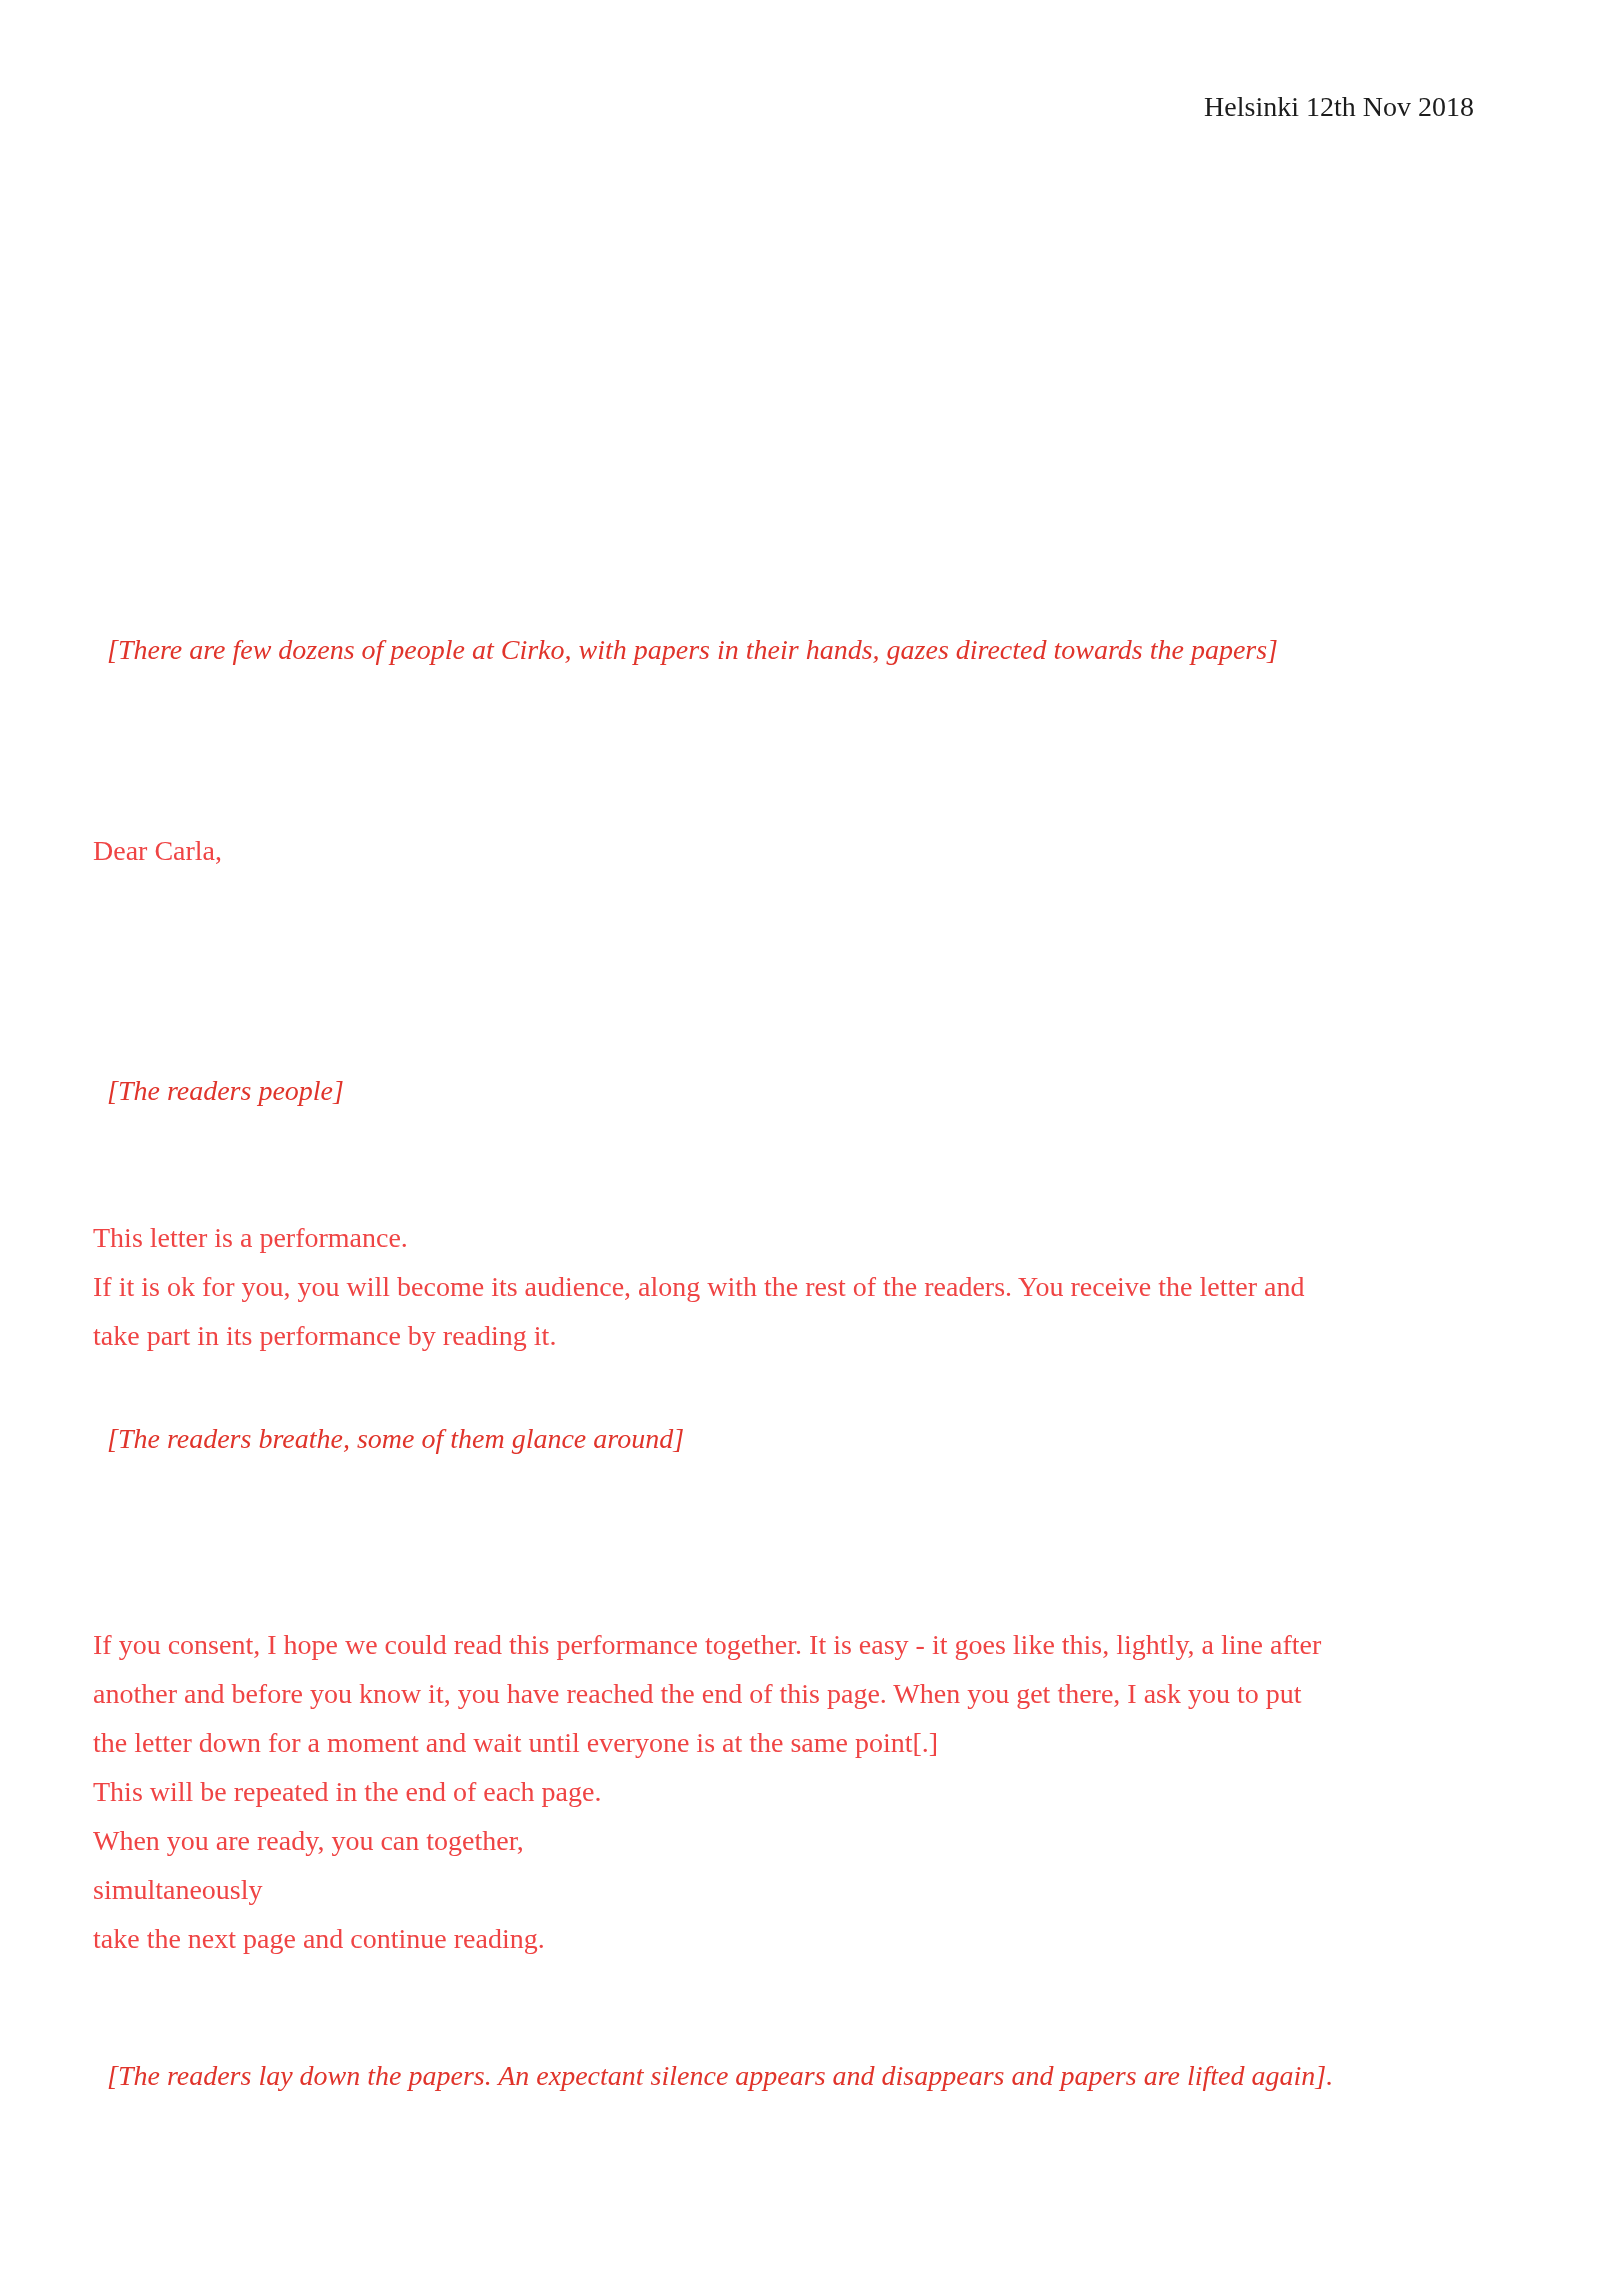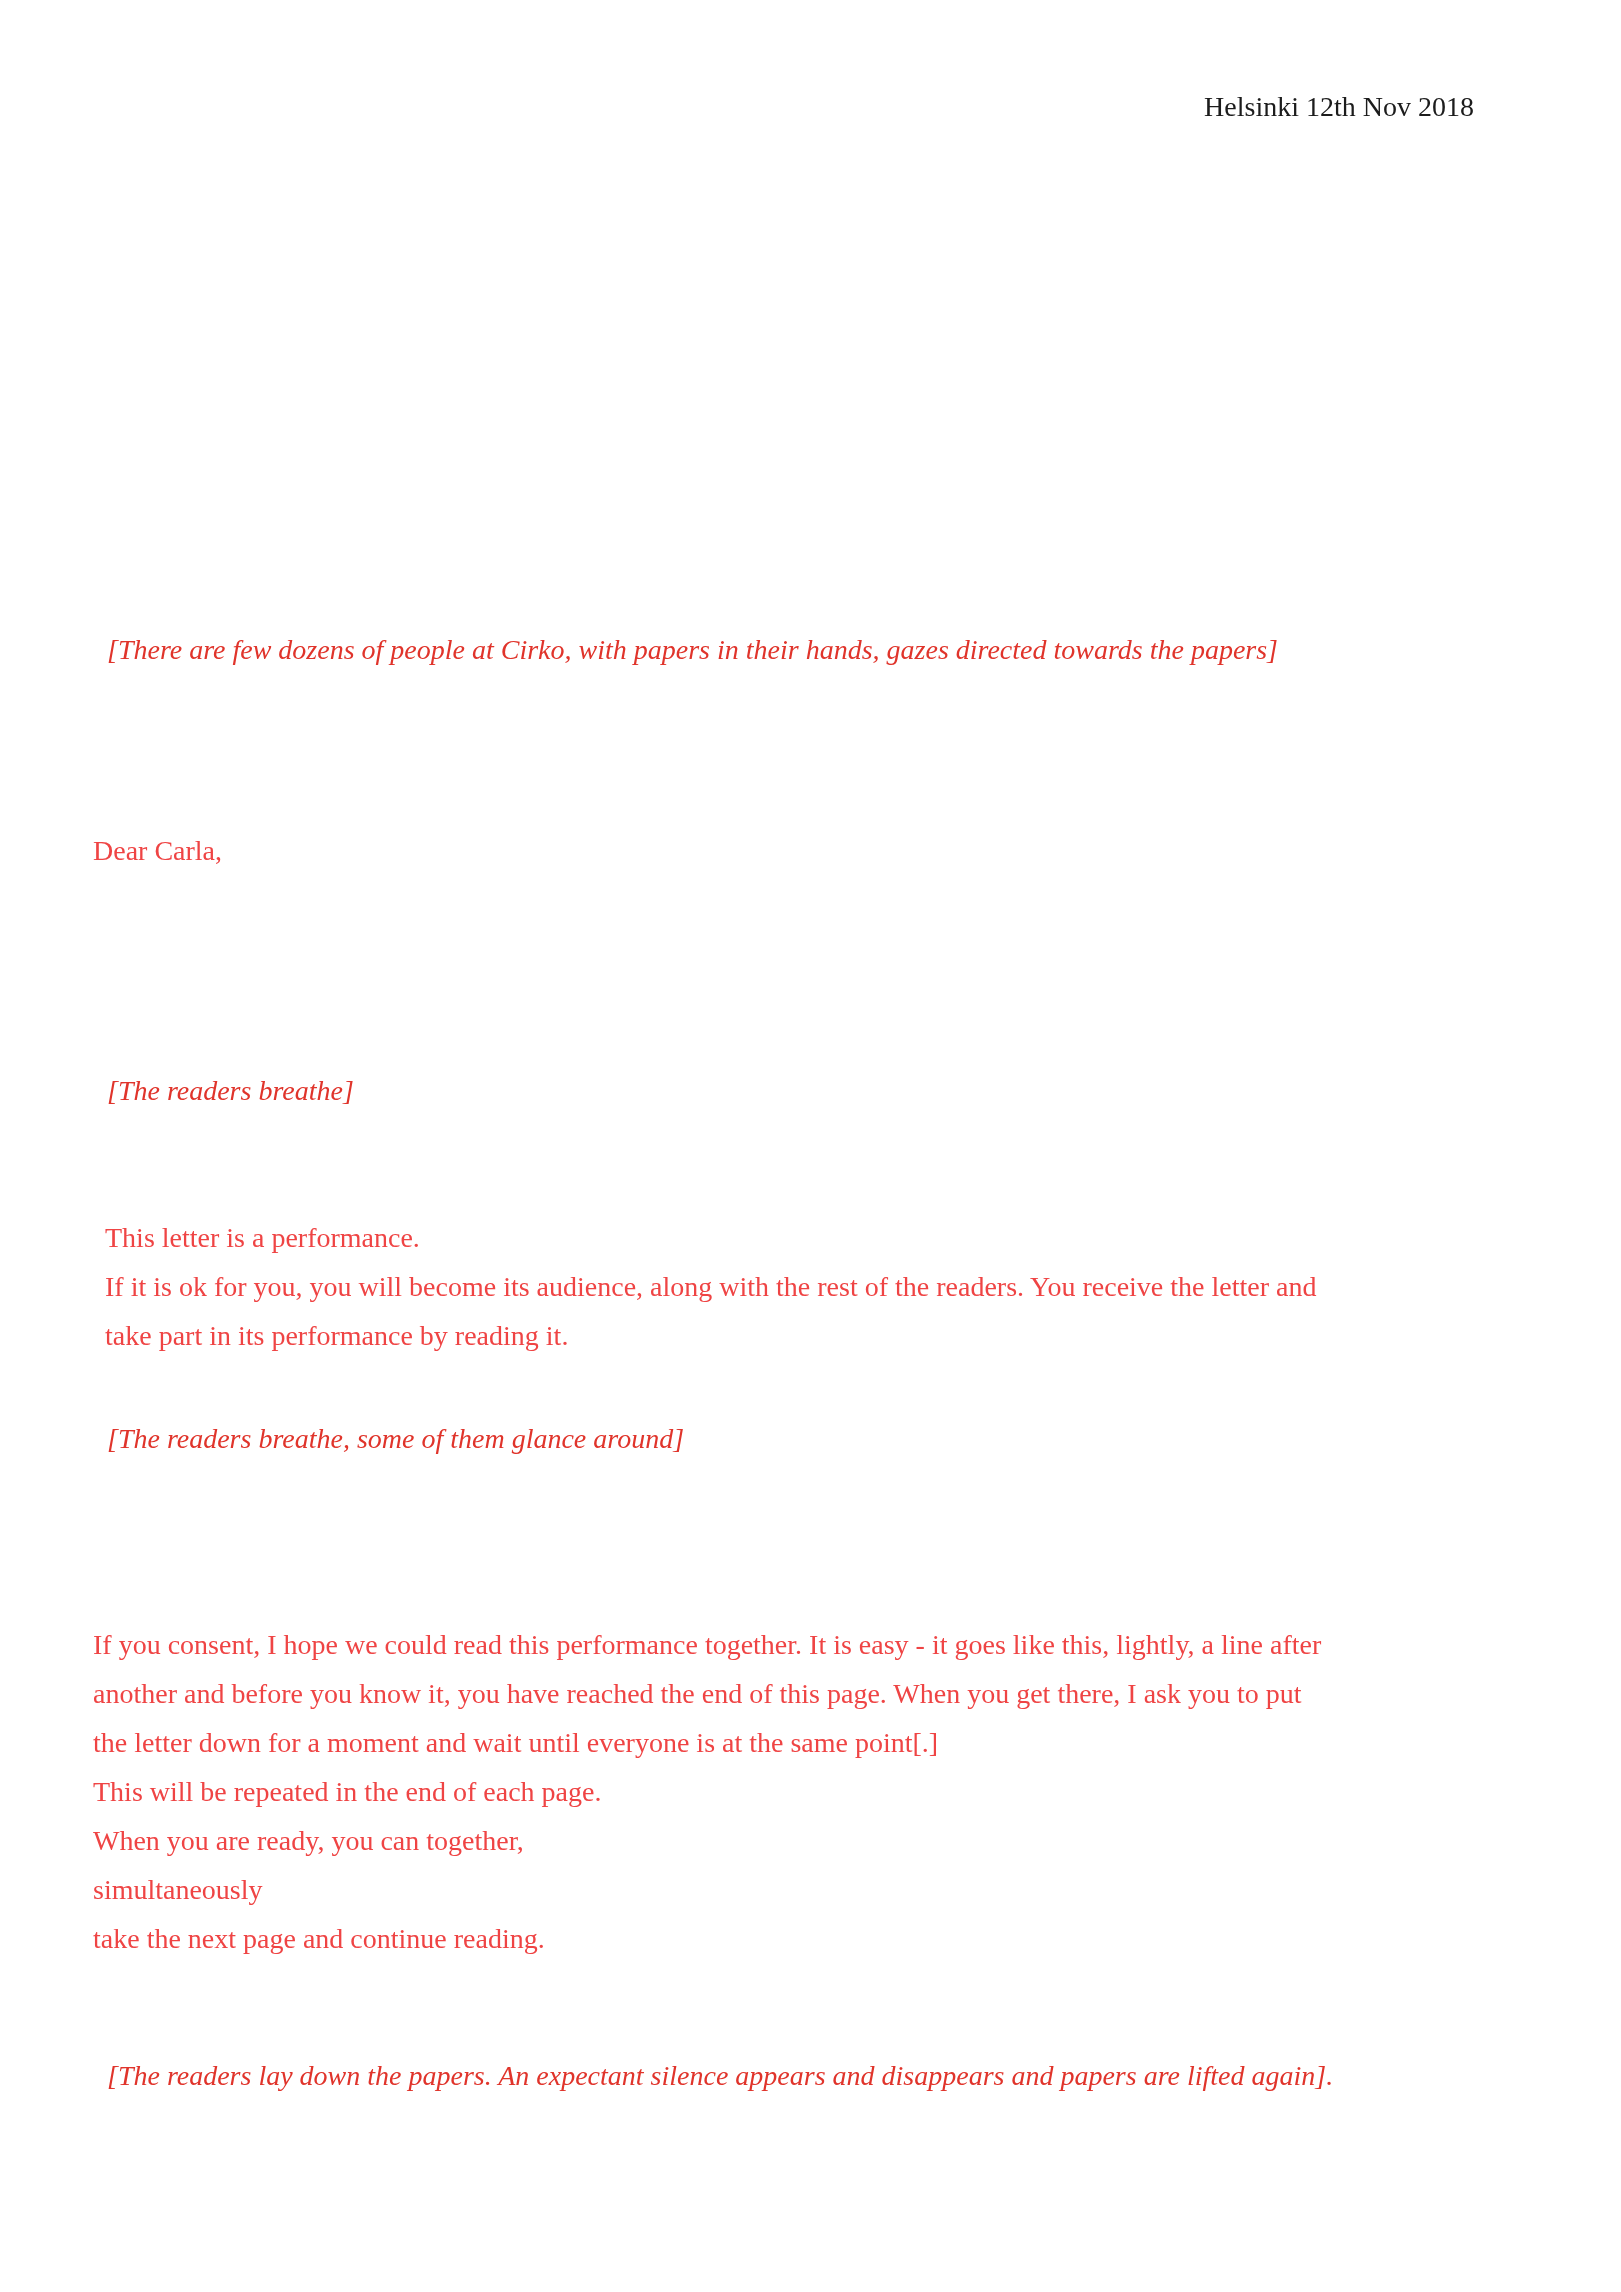--- a/index.html
+++ b/index.html
@@ -43,23 +43,23 @@
 
 <div class="page">
 
   <div class="block date-line" style="top: 82px;">Helsinki 12th Nov 2018</div>
 
   <div class="block stage-direction" style="top: 625px;">[There are few dozens of people at Cirko, with papers in their hands, gazes directed towards the papers]</div>
 
   <div class="block body-text" style="top: 826px;">Dear Carla,</div>
 
 
-  <div class="block stage-direction" style="top: 1066px;">[The readers breathe]</div>
+  <div class="block stage-direction" style="top: 1066px;">[The readers people]</div>
 
-  <div class="block body-text" style="top: 1213px; margin-left: 12px;">This letter is a performance.
+  <div class="block body-text" style="top: 1213px;">This letter is a performance.
 If it is ok for you, you will become its audience, along with the rest of the readers. You receive the letter and
 take part in its performance by reading it.</div>
 
   <div class="block stage-direction" style="top: 1414px;">[The readers breathe, some of them glance around]</div>
 
   <div class="block body-text" style="top: 1620px;">If you consent, I hope we could read this performance together. It is easy - it goes like this, lightly, a line after
 another and before you know it, you have reached the end of this page. When you get there, I ask you to put
 the letter down for a moment and wait until everyone is at the same point[.]
 This will be repeated in the end of each page.
 When you are ready, you can together,

